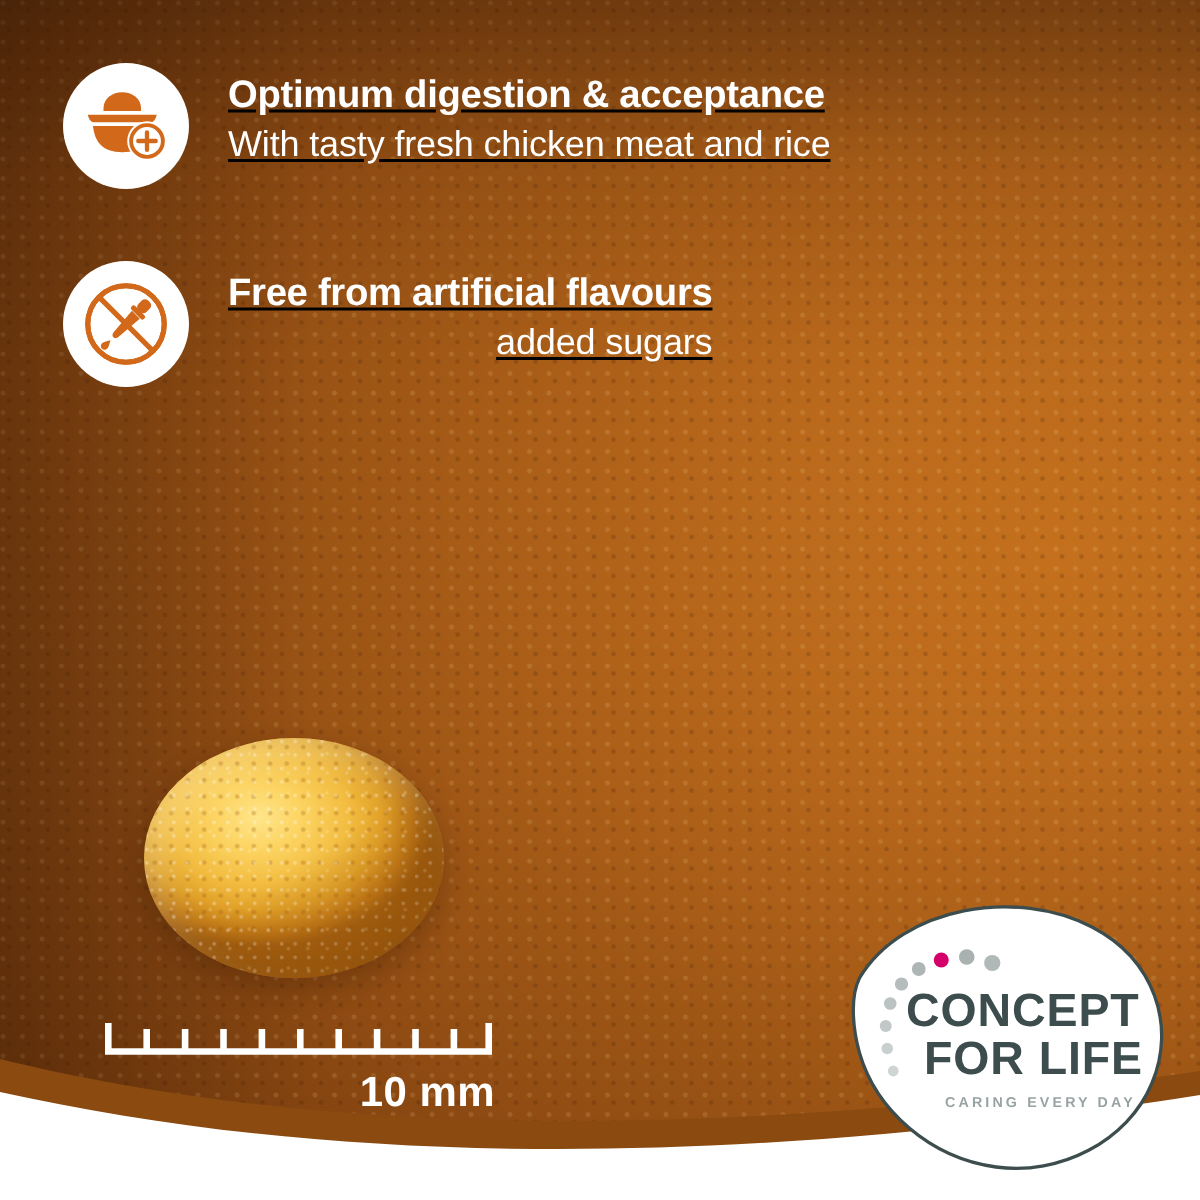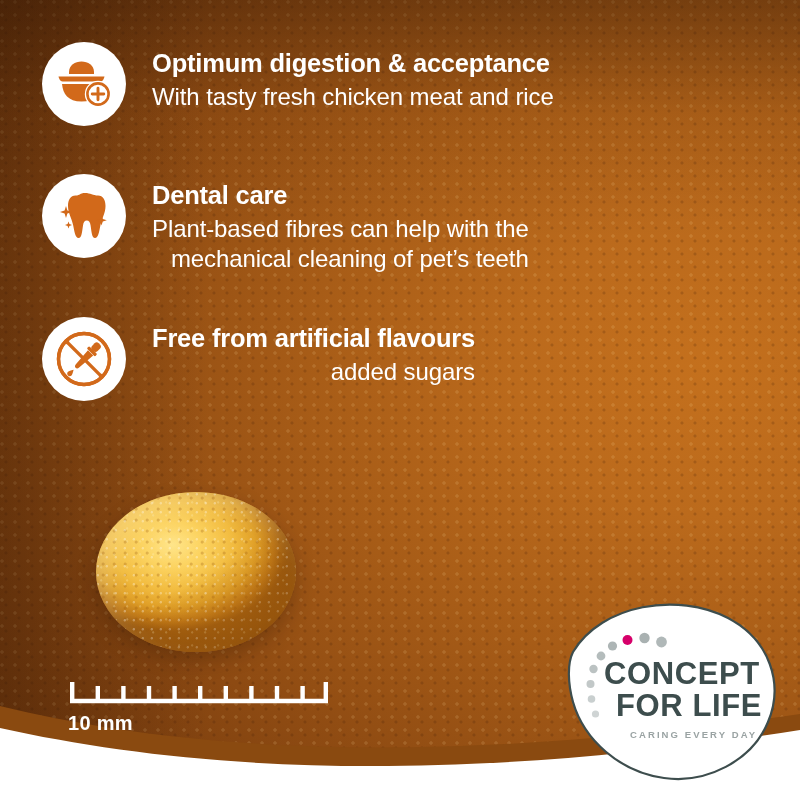--- a/index.html
+++ b/index.html
@@ -91,21 +91,21 @@
     border-radius: 50%;
     background: #ffffff;
     display: flex;
     align-items: center;
     justify-content: center;
     margin-right: 26px;
     box-shadow: 0 0 0 0 rgba(0,0,0,0);
   }
   .feature-icon svg { display: block; }
 
-  .feature-text { padding-top: 7px; }
+  .feature-text { padding-top: 7px; text-decoration: underline; }
   .feature-title {
     color: #ffffff;
     font-size: 25.5px;
     font-weight: bold;
     line-height: 1.17;
     letter-spacing: -0.2px;
     margin: 0 0 3px 0;
     white-space: nowrap;
   }
   .feature-line {
@@ -164,23 +164,23 @@
   
   .scale {
     position: absolute;
     left: 68px;
     top: 678px;
     width: 262px;
   }
   .scale svg { display: block; }
   .scale-label {
     color: #ffffff;
-    font-size: 20px;
+    font-size: 28px;
     font-weight: bold;
-    text-align: left;
+    text-align: right;
     margin-top: 8px;
     letter-spacing: 0.3px;
   }
 
   
   .logo-badge {
     position: absolute;
     left: 556px;
     top: 598px;
     width: 230px;
@@ -234,37 +234,20 @@
           <circle cx="42" cy="35" r="10.6" fill="none" stroke="#d2691a" stroke-width="2.6"></circle>
           <path d="M42,29.2 L42,40.8 M36.2,35 L47.8,35" stroke="#d2691a" stroke-width="2.9" stroke-linecap="round"></path>
         </svg>
       </div>
       <div class="feature-text">
         <p class="feature-title">Optimum digestion &amp; acceptance</p>
         <p class="feature-line">With tasty fresh chicken meat and rice</p>
       </div>
     </div>
 
-    <div class="feature row-2">
-      <div class="feature-icon">
-        <svg width="56" height="54" viewBox="0 0 56 54" xmlns="http://www.w3.org/2000/svg">
-          <g fill="#d2691a">
-            <path d="M28,4 C33.5,4 36,6.5 41,6.5 C46,6.5 48.5,11 48.5,17 C48.5,24 45,29 43.5,36 C42.2,42 41.5,49 38,49 C34.8,49 34.5,42.5 33.6,36.5 C33.1,33 32,31.5 29.8,31.5 C27.6,31.5 26.5,33 26,36.5 C25.1,42.5 24.8,49 21.6,49 C18.1,49 17.4,42 16.1,36 C14.6,29 11,24 11,17 C11,11 13.5,6.5 18.5,6.5 C23.5,6.5 22.5,4 28,4 Z" transform="translate(1,0)"></path>
-            <path d="M10,17 L11.4,21.6 L16,23 L11.4,24.4 L10,29 L8.6,24.4 L4,23 L8.6,21.6 Z"></path>
-            <path d="M45.5,26 L46.8,30 L50.8,31.3 L46.8,32.6 L45.5,36.6 L44.2,32.6 L40.2,31.3 L44.2,30 Z"></path>
-            <path d="M12.5,32.5 L13.4,35.1 L16,36 L13.4,36.9 L12.5,39.5 L11.6,36.9 L9,36 L11.6,35.1 Z"></path>
-          </g>
-        </svg>
-      </div>
-      <div class="feature-text">
-        <p class="feature-title">Dental care</p>
-        <p class="feature-line">Plant-based fibres can help with the</p>
-        <p class="feature-line">mechanical cleaning of pet’s teeth</p>
-      </div>
-    </div>
 
     <div class="feature row-3">
       <div class="feature-icon">
         <svg width="58" height="58" viewBox="0 0 58 58" xmlns="http://www.w3.org/2000/svg">
           <circle cx="29" cy="29" r="25.5" fill="none" stroke="#d2691a" stroke-width="3.4"></circle>
           <line x1="11" y1="11" x2="47" y2="47" stroke="#d2691a" stroke-width="3.4"></line>
           <g fill="#ffffff">
             <circle cx="29" cy="29" r="22.5"></circle>
           </g>
           <circle cx="29" cy="29" r="25.5" fill="none" stroke="#d2691a" stroke-width="3.4"></circle>

